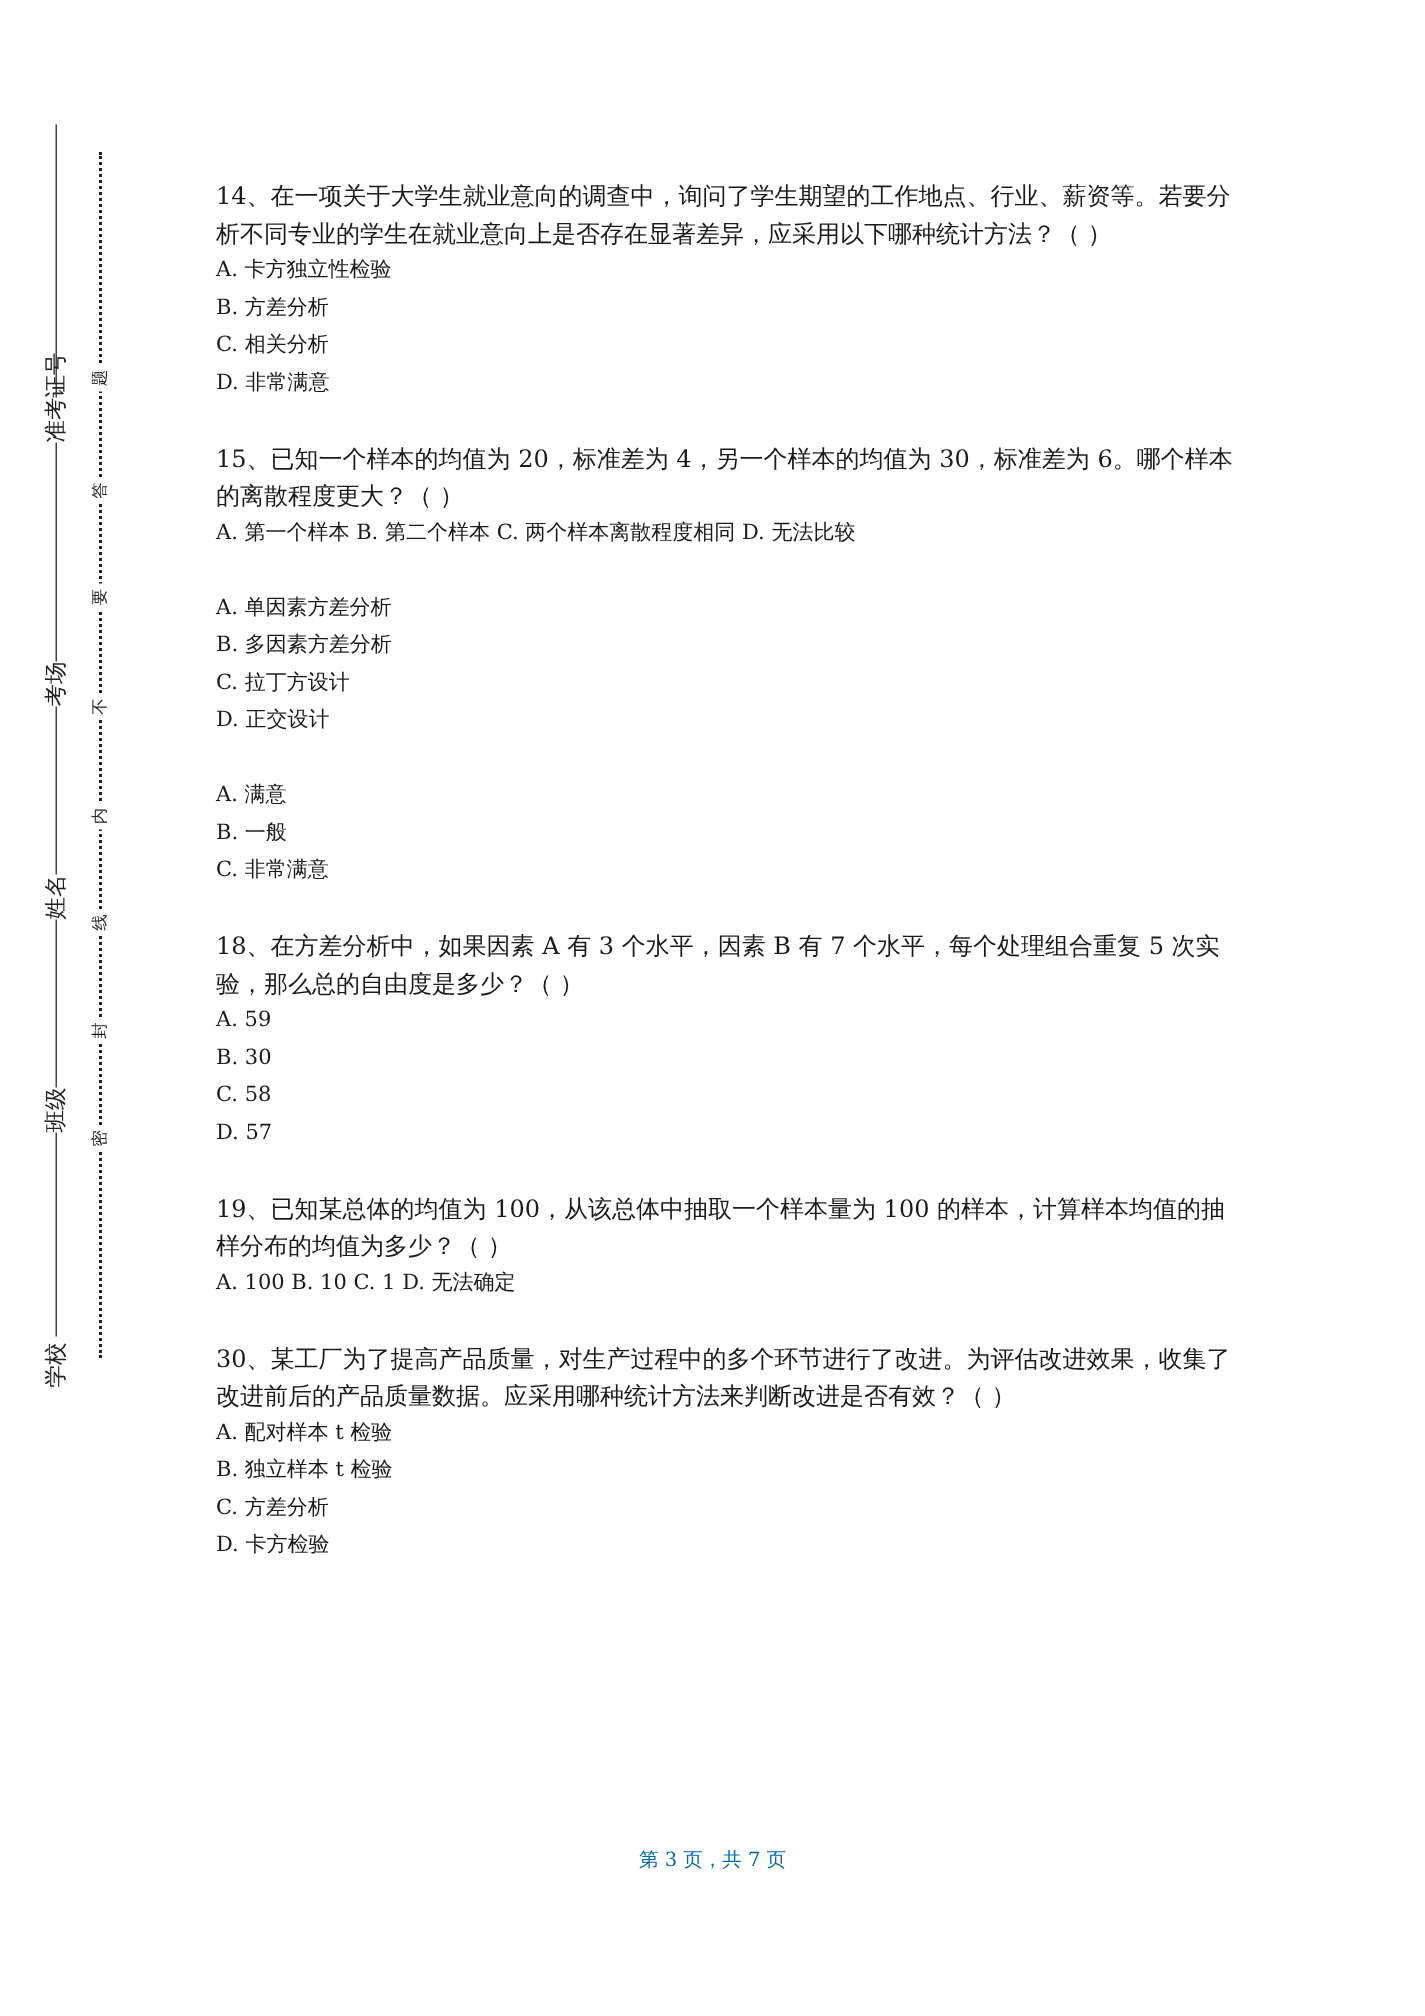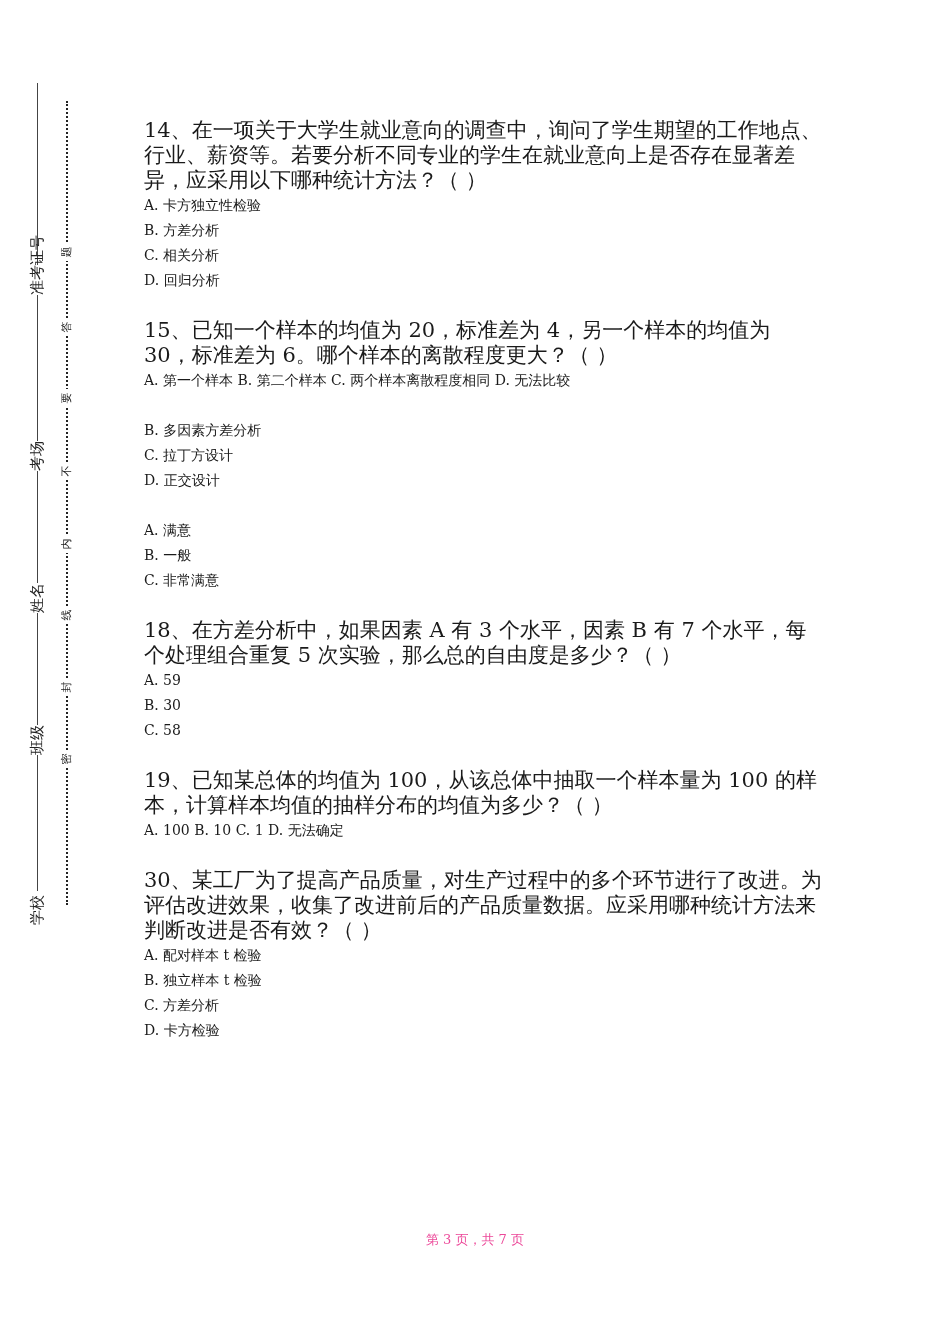--- a/index.html
+++ b/index.html
@@ -68,37 +68,37 @@
     .content {
       position: absolute;
       left: 144px;
       top: 118px;
       width: 680px;
     }
     .question {
       margin-bottom: 25px;
     }
     .q-stem {
-      font-size: 21px;
+      font-size: 16px;
       line-height: 25px;
       margin: 0;
     }
     .q-option {
       font-size: 14px;
       line-height: 25px;
       margin: 0;
     }
     .footer {
       position: absolute;
       left: 0;
       top: 1231px;
       width: 950px;
       text-align: center;
       font-size: 13px;
-      color: #ec4899;
+      color: #0369a1;
     }
   </style>
 </head>
 <body>
 
 <div class="binding">
   <div class="solid-line"></div>
   <div class="dotted-line"></div>
 
   <div class="field-label" style="top:272px">准考证号</div>
@@ -117,45 +117,47 @@
   <div class="seal-char" style="top:752px">密</div>
 </div>
 
 <div class="content">
 
   <div class="question">
     <p class="q-stem">14、在一项关于大学生就业意向的调查中，询问了学生期望的工作地点、行业、薪资等。若要分析不同专业的学生在就业意向上是否存在显著差异，应采用以下哪种统计方法？（ ）</p>
     <p class="q-option">A. 卡方独立性检验</p>
     <p class="q-option">B. 方差分析</p>
     <p class="q-option">C. 相关分析</p>
-    <p class="q-option">D. 回归分析</p>
+    <p class="q-option">D. 非常满意</p>
   </div>
 
   <div class="question">
     <p class="q-stem">15、已知一个样本的均值为 20，标准差为 4，另一个样本的均值为 30，标准差为 6。哪个样本的离散程度更大？（ ）</p>
     <p class="q-option">A. 第一个样本 B. 第二个样本 C. 两个样本离散程度相同 D. 无法比较</p>
   </div>
 
   <div class="question">
+    <p class="q-option">A. 单因素方差分析</p>
     <p class="q-option">B. 多因素方差分析</p>
     <p class="q-option">C. 拉丁方设计</p>
     <p class="q-option">D. 正交设计</p>
   </div>
 
   <div class="question">
     <p class="q-option">A. 满意</p>
     <p class="q-option">B. 一般</p>
     <p class="q-option">C. 非常满意</p>
   </div>
 
   <div class="question">
     <p class="q-stem">18、在方差分析中，如果因素 A 有 3 个水平，因素 B 有 7 个水平，每个处理组合重复 5 次实验，那么总的自由度是多少？（ ）</p>
     <p class="q-option">A. 59</p>
     <p class="q-option">B. 30</p>
     <p class="q-option">C. 58</p>
+    <p class="q-option">D. 57</p>
   </div>
 
   <div class="question">
     <p class="q-stem">19、已知某总体的均值为 100，从该总体中抽取一个样本量为 100 的样本，计算样本均值的抽样分布的均值为多少？（ ）</p>
     <p class="q-option">A. 100 B. 10 C. 1 D. 无法确定</p>
   </div>
 
   <div class="question">
     <p class="q-stem">30、某工厂为了提高产品质量，对生产过程中的多个环节进行了改进。为评估改进效果，收集了改进前后的产品质量数据。应采用哪种统计方法来判断改进是否有效？（ ）</p>
     <p class="q-option">A. 配对样本 t 检验</p>

